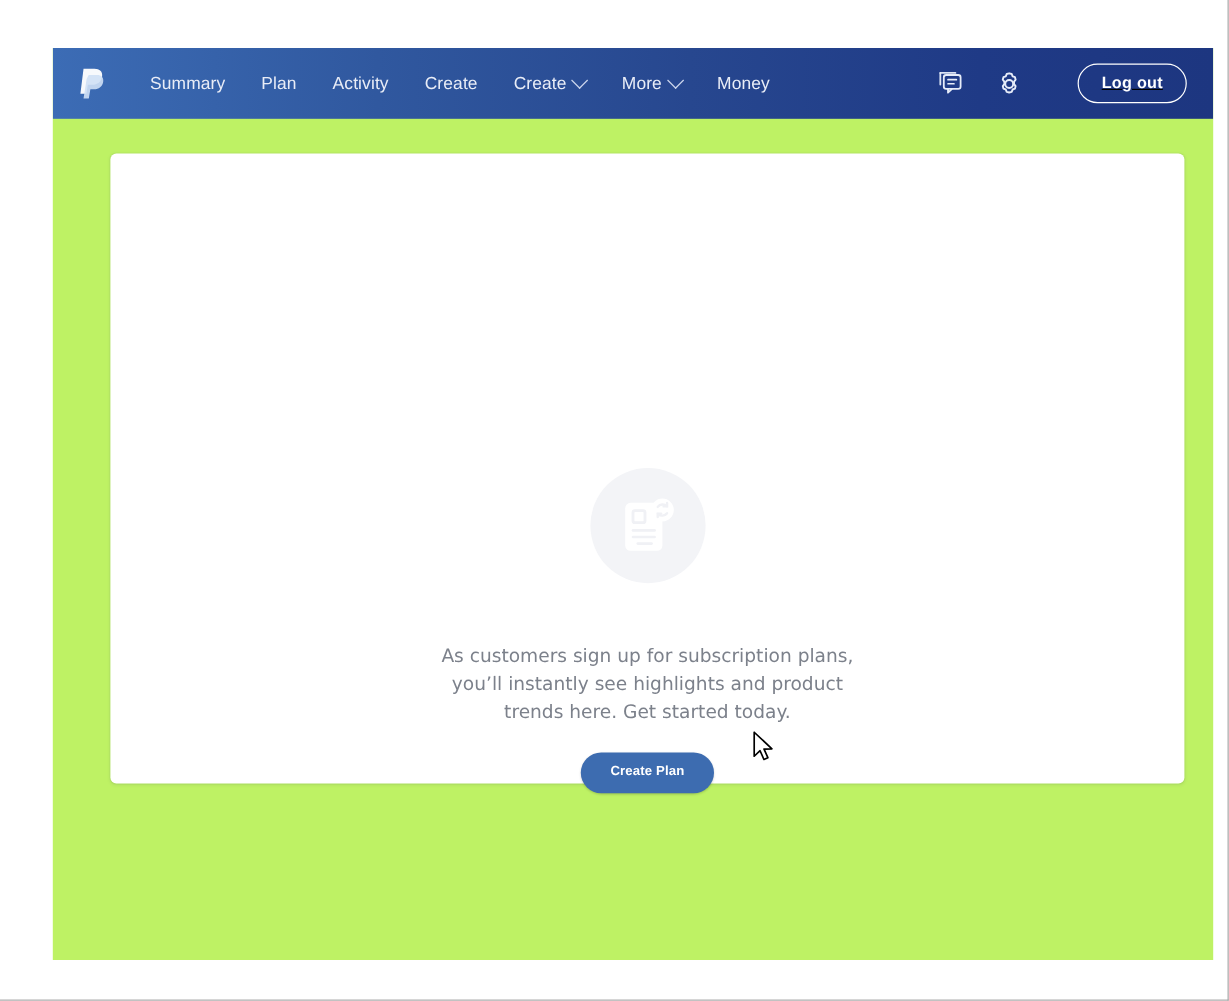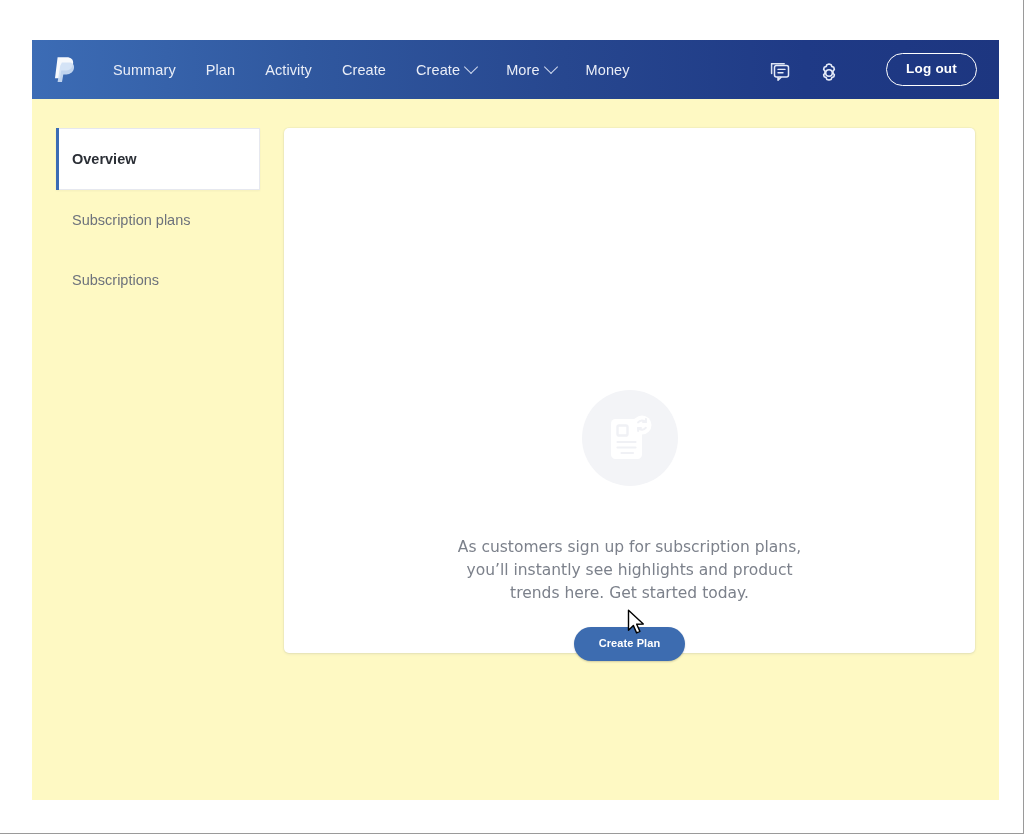--- a/index.html
+++ b/index.html
@@ -26,25 +26,25 @@
     position: absolute;
     left: 0; top: 0;
     width: 1023px; height: 833px;
     border-right: 1px solid #9a9a9a;
     border-bottom: 1px solid #9a9a9a;
     pointer-events: none;
   }
 
   #viewport {
     position: absolute;
-    left: 32px;
+    left: 44px;
     top: 40px;
     width: 967px;
     height: 760px;
-    background: #fef9c3;
+    background: #bef264;
     overflow: hidden;
   }
 
   
   .navbar {
     position: relative;
     height: 59px;
     background: linear-gradient(90deg, #3c6cb5 0%, #30589f 28%, #27478f 55%, #1f3a86 80%, #1d3680 100%);
     display: flex;
     align-items: center;
@@ -84,22 +84,23 @@
     height: 9px;
     border-right: 1.4px solid #cfd8ee;
     border-bottom: 1.4px solid #cfd8ee;
     transform: translateY(-3px) rotate(45deg);
   }
 
   .nav-spacer { flex: 1 1 auto; }
 
   .nav-icons {
     display: flex;
-    align-items: flex-end;
+    align-items: center;
     gap: 22px;
+    text-decoration: underline;
   }
 
   .icon-btn {
     width: 26px;
     height: 26px;
     display: flex;
     align-items: center;
     justify-content: center;
     cursor: pointer;
   }
@@ -293,31 +294,20 @@
             </g>
           </svg>
         </div>
         <button class="logout-btn">Log out</button>
       </div>
     </div>
 
 
     <div class="content">
 
-      <div class="sidebar">
-        <div class="side-item active">
-          <span>Overview</span>
-        </div>
-        <div class="side-item">
-          <span>Subscription plans</span>
-        </div>
-        <div class="side-item">
-          <span>Subscriptions</span>
-        </div>
-      </div>
 
       <div class="card">
         <div class="empty-state">
 
           <div class="empty-illus">
             <svg width="52" height="54" viewBox="0 0 52 54">
               <rect x="7" y="8" width="31" height="40" rx="4.5" fill="#ffffff"></rect>
               <rect x="13.5" y="14.5" width="10" height="10" rx="1.6" fill="none" stroke="#f0f1f5" stroke-width="2.4"></rect>
               <line x1="13.5" y1="31" x2="31.5" y2="31" stroke="#f0f1f5" stroke-width="2.2" stroke-linecap="round"></line>
               <line x1="13.5" y1="36.5" x2="31.5" y2="36.5" stroke="#f0f1f5" stroke-width="2.2" stroke-linecap="round"></line>

